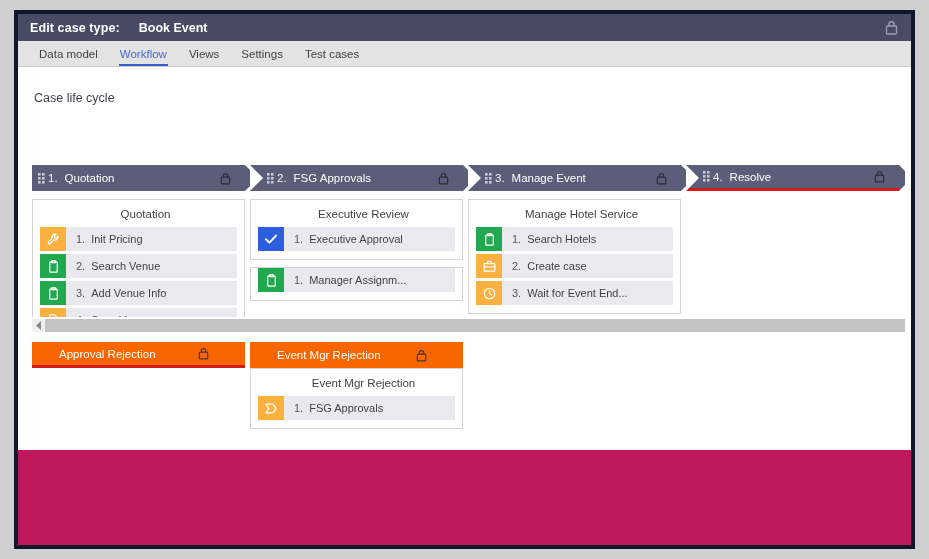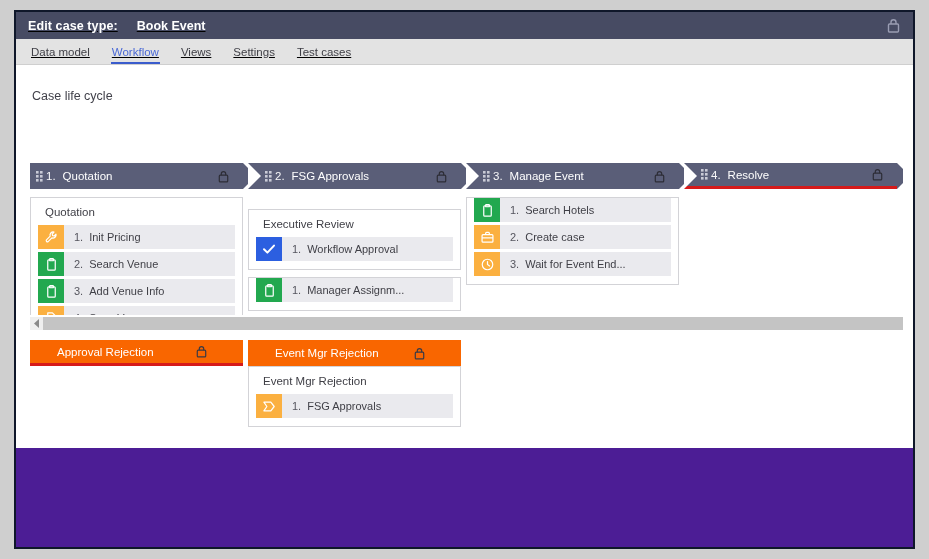--- a/index.html
+++ b/index.html
@@ -6,24 +6,23 @@
   html, body {
     width: 929px; height: 559px;
     background: #cfcfcf;
     font-family: "Liberation Sans", "DejaVu Sans", sans-serif;
     overflow: hidden;
   }
   #app {
     position: absolute;
     left: 14px; top: 10px;
     width: 901px; height: 539px;
-    background: #4c1d95;
-    border: 2px solid #0f172a;
+    background: #be185d;
+    border: 4px solid #0f172a;
     overflow: hidden;
-    text-decoration: underline;
   }
 
   
   .titlebar {
     height: 27px;
     background: #474b63;
     display: flex;
     align-items: center;
     padding: 0 12px;
     position: relative;
@@ -38,21 +37,21 @@
   }
   .titlebar .lock { position: absolute; right: 13px; top: 6px; }
 
   
   .tabbar {
     height: 26px;
     background: #e3e3e3;
     border-bottom: 1px solid #cfcfcf;
     display: flex;
     align-items: stretch;
-    padding-left: 4px;
+    padding-left: 10px;
   }
   .tab {
     display: flex; align-items: center;
     padding: 0 11px;
     font-size: 11.5px;
     color: #3f3f46;
     position: relative;
     cursor: pointer;
   }
   .tab.active { color: #4a69d6; }
@@ -60,20 +59,21 @@
     content: ""; position: absolute;
     left: 10px; right: 10px; bottom: 0; height: 2px;
     background: #3a5ccc;
   }
 
   
   .body-area {
     position: relative;
     background: #ffffff;
     height: 383px;
+    text-align: center;
   }
   .section-title {
     position: absolute;
     left: 16px; top: 24px;
     font-size: 12.5px;
     color: #41414a;
   }
   .warning-bar {
     position: absolute;
     left: 0; top: 44px;
@@ -342,32 +342,32 @@
               </span>
               <span class="num">2.</span>
               <span class="nm">FSG Approvals</span>
               <span class="lockwrap">
                 <svg width="11" height="13" viewBox="0 0 12 14">
                   <rect x="1.4" y="5.6" width="9.2" height="7.2" rx="1" fill="none" stroke="#2d2d36" stroke-width="1.3"></rect>
                   <path d="M3.6 5.6V4a2.4 2.4 0 0 1 4.8 0v1.6" fill="none" stroke="#2d2d36" stroke-width="1.3"></path>
                 </svg>
               </span>
             </div>
-            <div style="margin-top:46px">
+            <div style="margin-top:34px">
               <div class="proc-card">
                 <div class="proc-title">Executive Review</div>
                 <div class="step">
                   <div class="step-icon i-blue">
                     <svg width="16" height="16" viewBox="0 0 16 16">
                       <path d="M3 8.3 L6.4 11.6 L13 4.6" stroke="#ffffff" fill="none" stroke-width="2" stroke-linecap="round" stroke-linejoin="round"></path>
                     </svg>
                   </div>
                   <div class="step-text">
                     <span class="step-num">1.</span>
-                    <span>Workflow Approval</span>
+                    <span>Executive Approval</span>
                   </div>
                 </div>
               </div>
               <div class="proc-card">
                 <div class="step">
                   <div class="step-icon i-green">
                     <svg width="15" height="15" viewBox="0 0 16 16">
                       <rect x="4" y="3" width="8" height="11" rx="1" stroke="#ffffff" fill="none" stroke-width="1.3"></rect>
                       <rect x="6" y="1.6" width="4" height="2.4" rx=".6" stroke="#ffffff" fill="none" stroke-width="1.3"></rect>
                     </svg>
@@ -396,20 +396,21 @@
               <span class="nm">Manage Event</span>
               <span class="lockwrap">
                 <svg width="11" height="13" viewBox="0 0 12 14">
                   <rect x="1.4" y="5.6" width="9.2" height="7.2" rx="1" fill="none" stroke="#2d2d36" stroke-width="1.3"></rect>
                   <path d="M3.6 5.6V4a2.4 2.4 0 0 1 4.8 0v1.6" fill="none" stroke="#2d2d36" stroke-width="1.3"></path>
                 </svg>
               </span>
             </div>
             <div style="margin-top:34px">
               <div class="proc-card">
+                <div class="proc-title">Manage Hotel Service</div>
                 <div class="step">
                   <div class="step-icon i-green">
                     <svg width="15" height="15" viewBox="0 0 16 16">
                       <rect x="4" y="3" width="8" height="11" rx="1" stroke="#ffffff" fill="none" stroke-width="1.3"></rect>
                       <rect x="6" y="1.6" width="4" height="2.4" rx=".6" stroke="#ffffff" fill="none" stroke-width="1.3"></rect>
                     </svg>
                   </div>
                   <div class="step-text">
                     <span class="step-num">1.</span>
                     <span>Search Hotels</span>

